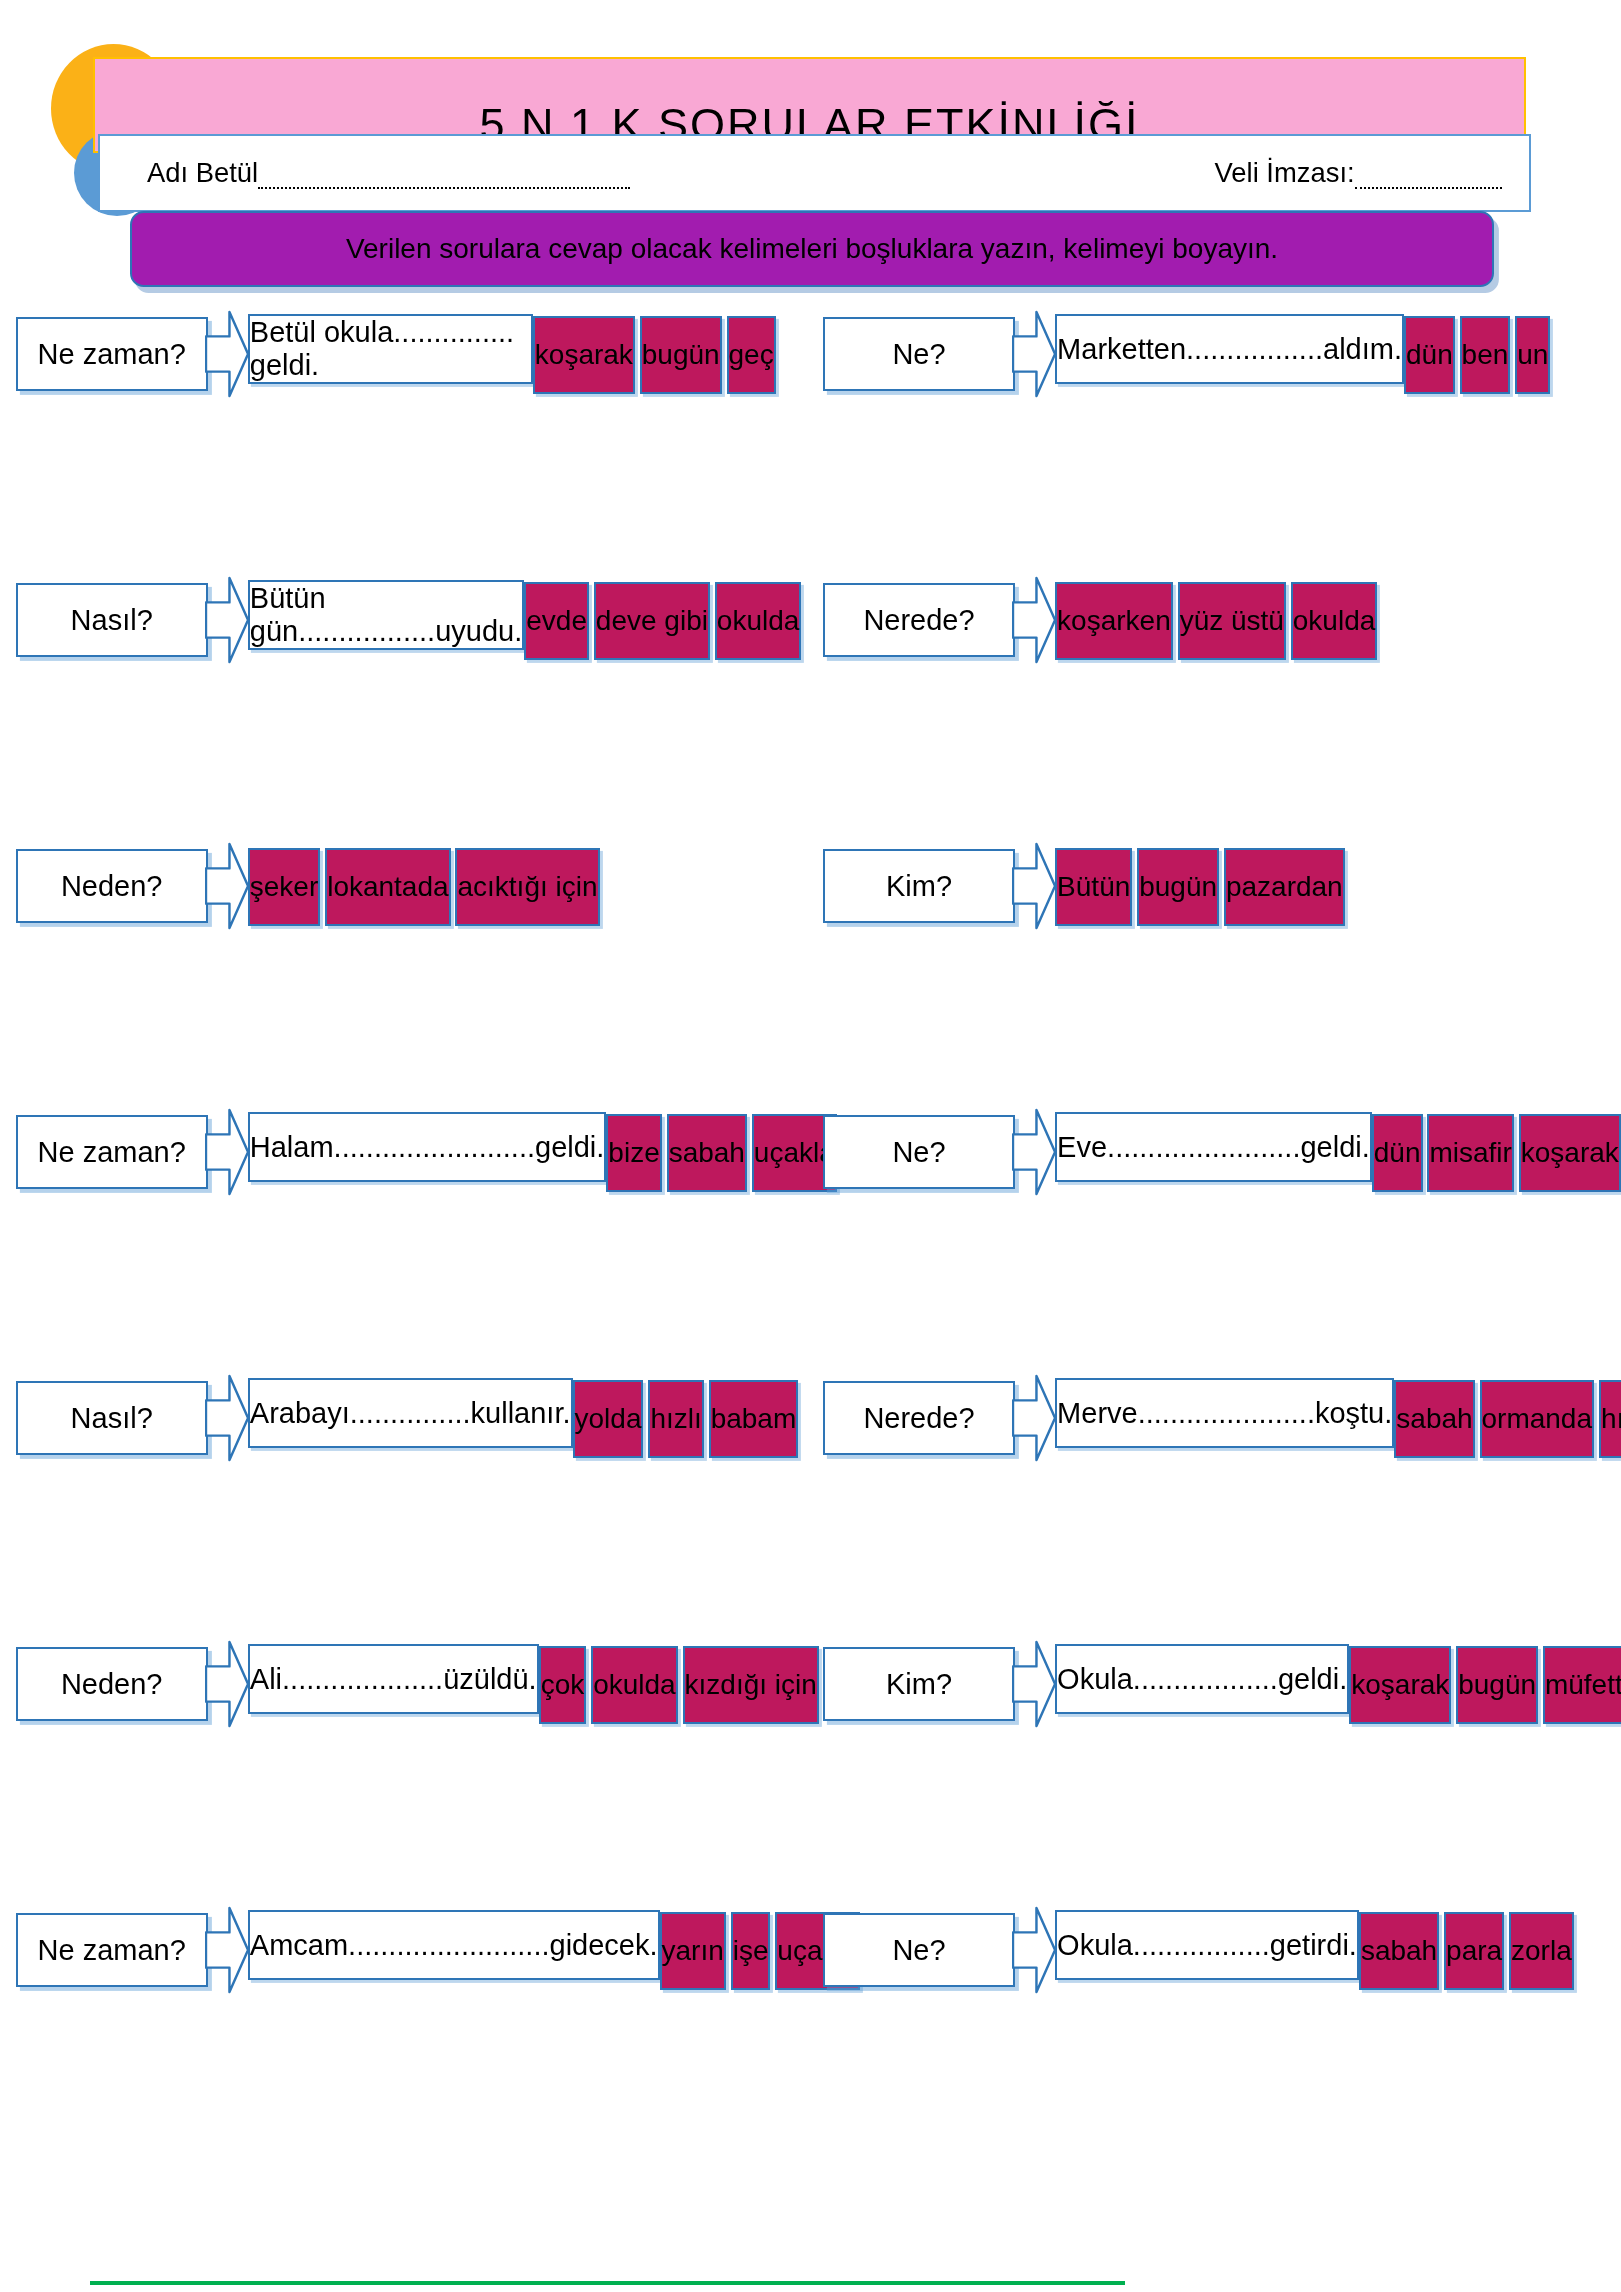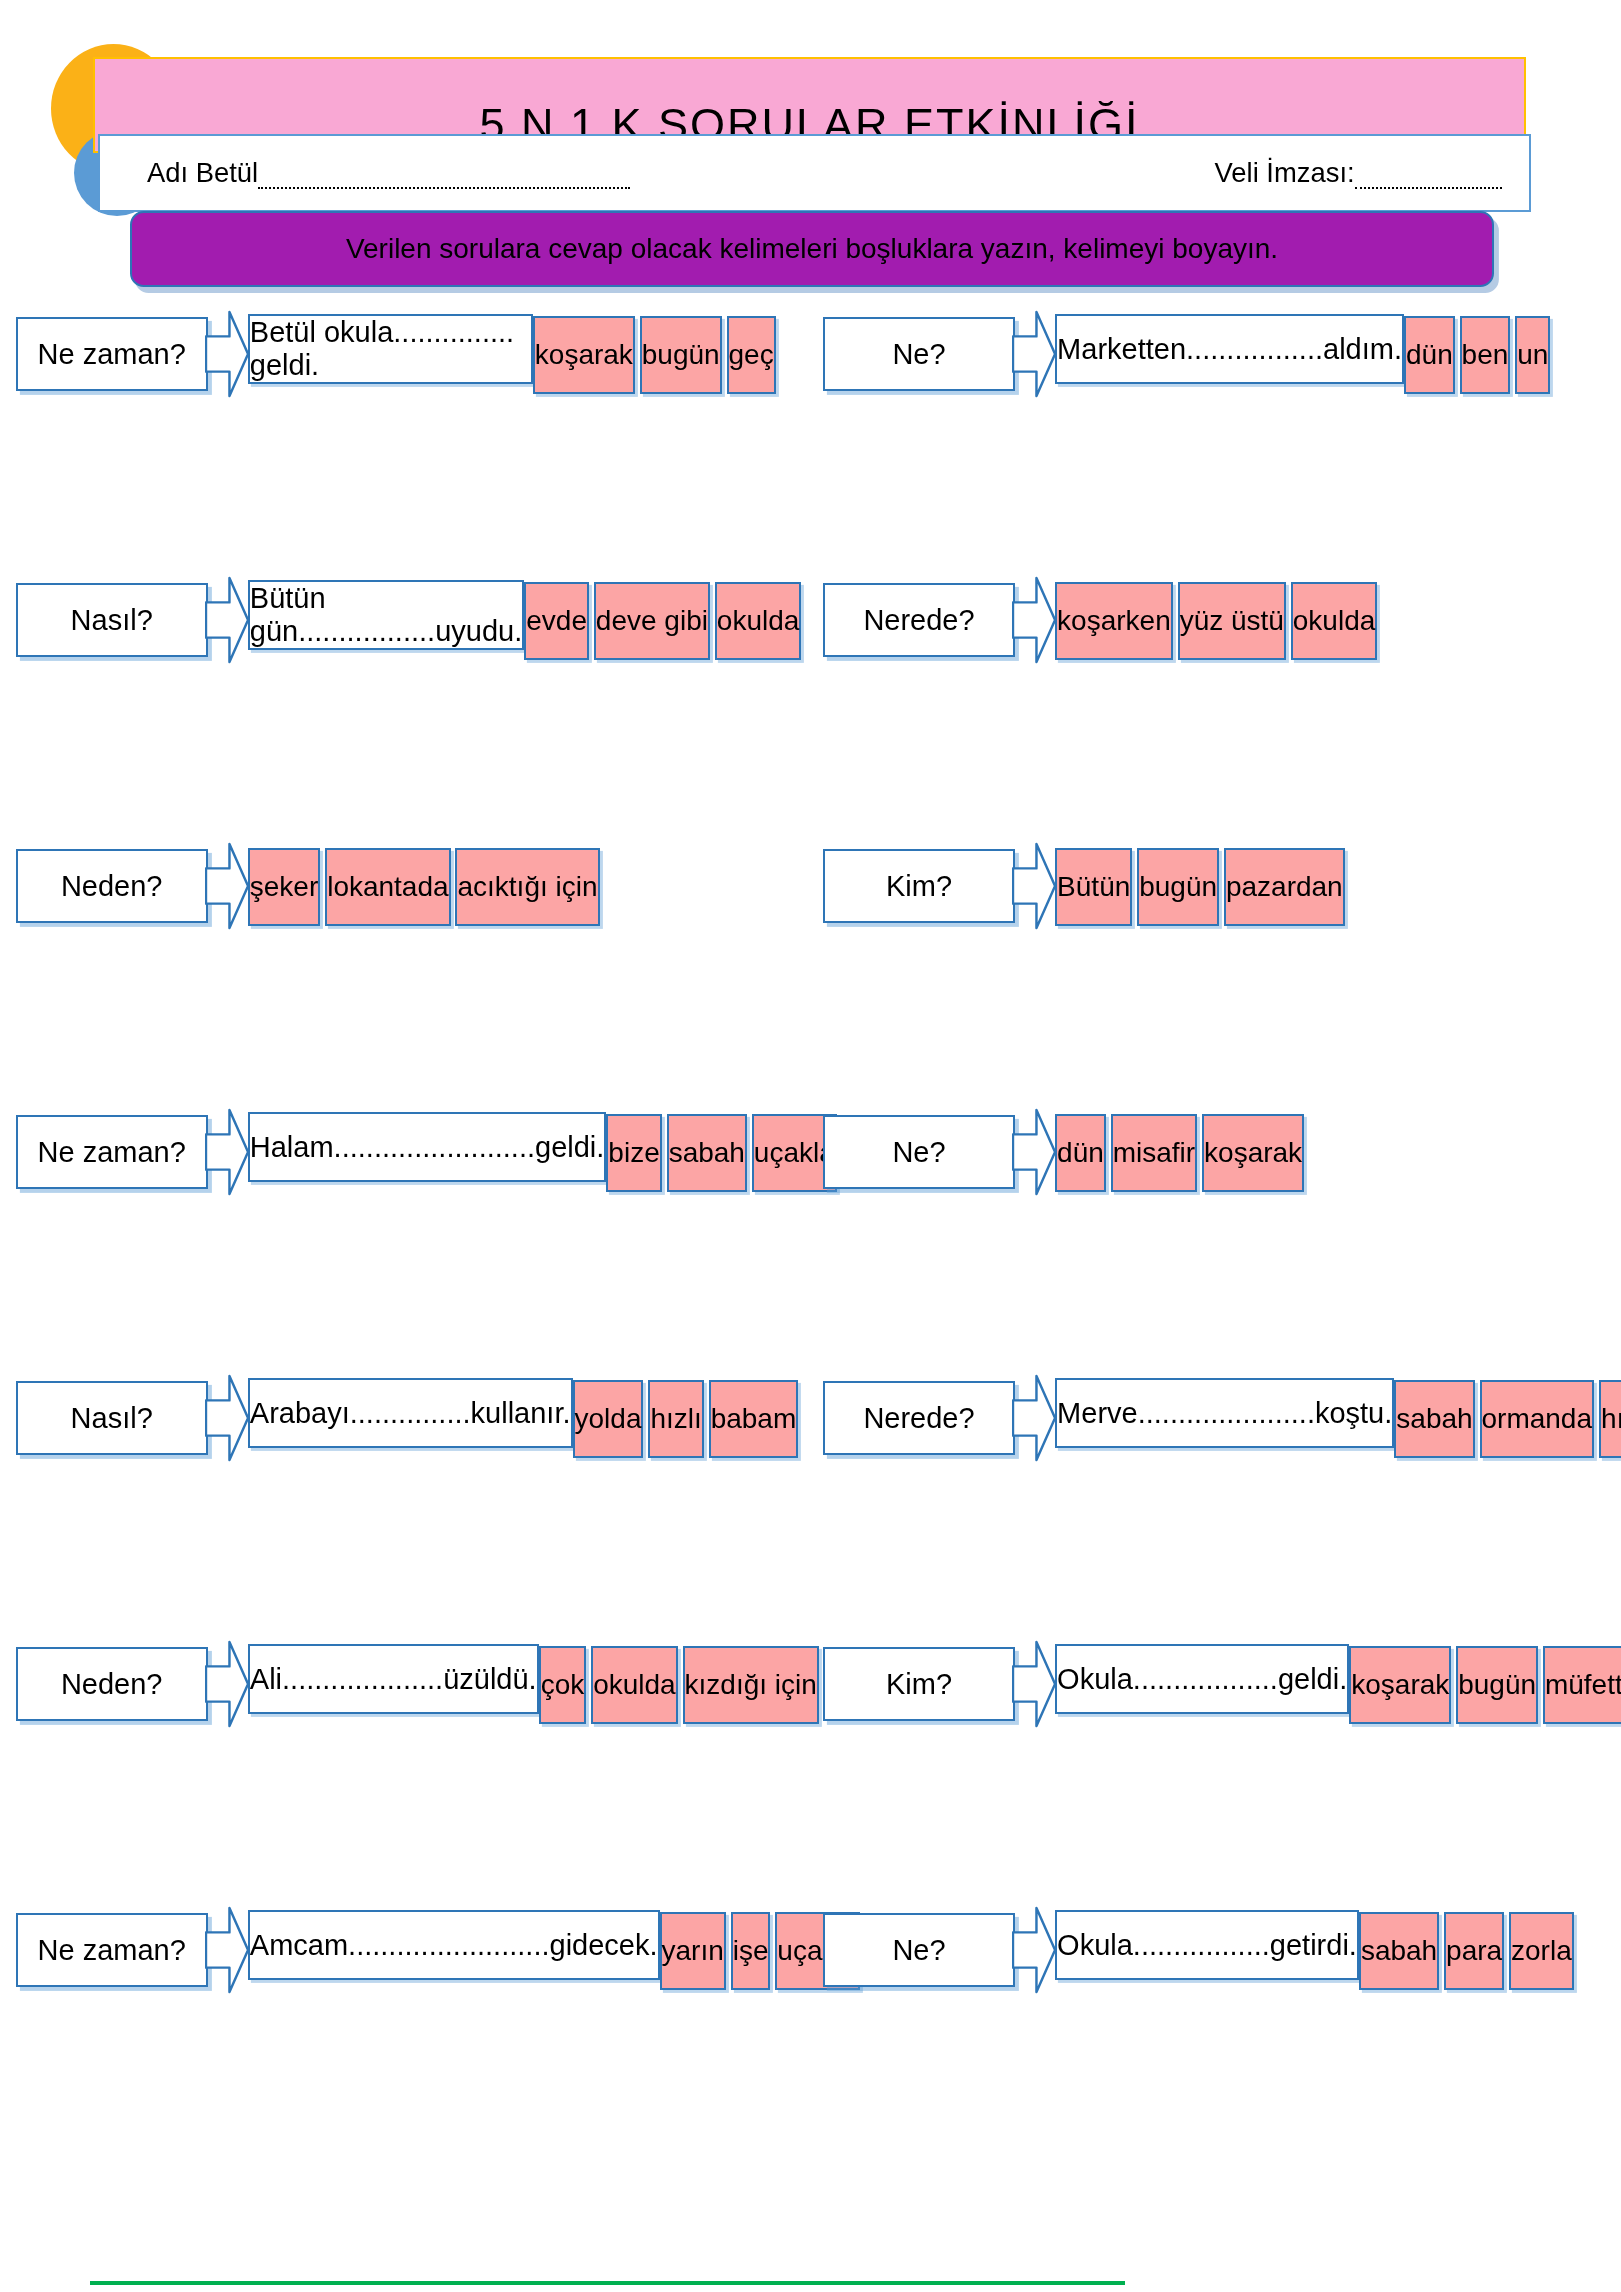--- a/index.html
+++ b/index.html
@@ -33,21 +33,21 @@
   .block-left{left:15.7px;width:760px;}
   .block-right{left:823px;width:737px;}
   .label-box{width:192px;height:74px;flex:none;border:2.9px solid #2E75B6;background:#fff;
     display:flex;align-items:center;justify-content:center;font-size:29px;box-sizing:border-box;
     box-shadow:3.9px 3.9px 0 rgba(91,155,213,0.45);}
   .arrow{width:45px;height:96px;flex:none;display:block;margin-left:-2.9px;margin-right:-2px;z-index:1;}
   .content{flex:1;display:flex;flex-direction:row;}
   .sentence-box{height:70px;border:2.9px solid #2E75B6;background:#fff;display:flex;align-items:center;
     justify-content:center;font-size:29px;box-sizing:border-box;box-shadow:2.9px 2.9px 0 rgba(91,155,213,0.4);}
   .options{display:flex;height:78px;margin-top:2px;gap:4.9px;}
-  .option-cell{flex:1;border:2.9px solid #2E75B6;background:#fca5a5;display:flex;align-items:center;
+  .option-cell{flex:1;border:2.9px solid #2E75B6;background:#be185d;display:flex;align-items:center;
     justify-content:center;font-size:28px;box-sizing:border-box;white-space:nowrap;
     box-shadow:2.9px 2.9px 0 rgba(91,155,213,0.4);}
 
   
   .green-line{position:absolute;left:90px;top:2281px;width:1035px;height:3.9px;background:#00B050;}
 </style>
 </head>
 <body>
 
 <div id="page">
@@ -246,20 +246,23 @@
   </div>
 
   <div class="block block-right">
     <div class="label-box">
       <span>Ne?</span>
     </div>
     <svg class="arrow" viewBox="0 0 46 98">
       <polygon points="1,31 25,31 25,6 44,49 25,92 25,67 1,67" fill="#ffffff" stroke="#2E75B6" stroke-width="2.5" stroke-linejoin="round"></polygon>
     </svg>
     <div class="content">
+      <div class="sentence-box">
+        <span>Eve........................geldi.</span>
+      </div>
       <div class="options">
         <div class="option-cell">
           <span>dün</span>
         </div>
         <div class="option-cell">
           <span>misafir</span>
         </div>
         <div class="option-cell">
           <span>koşarak</span>
         </div>

